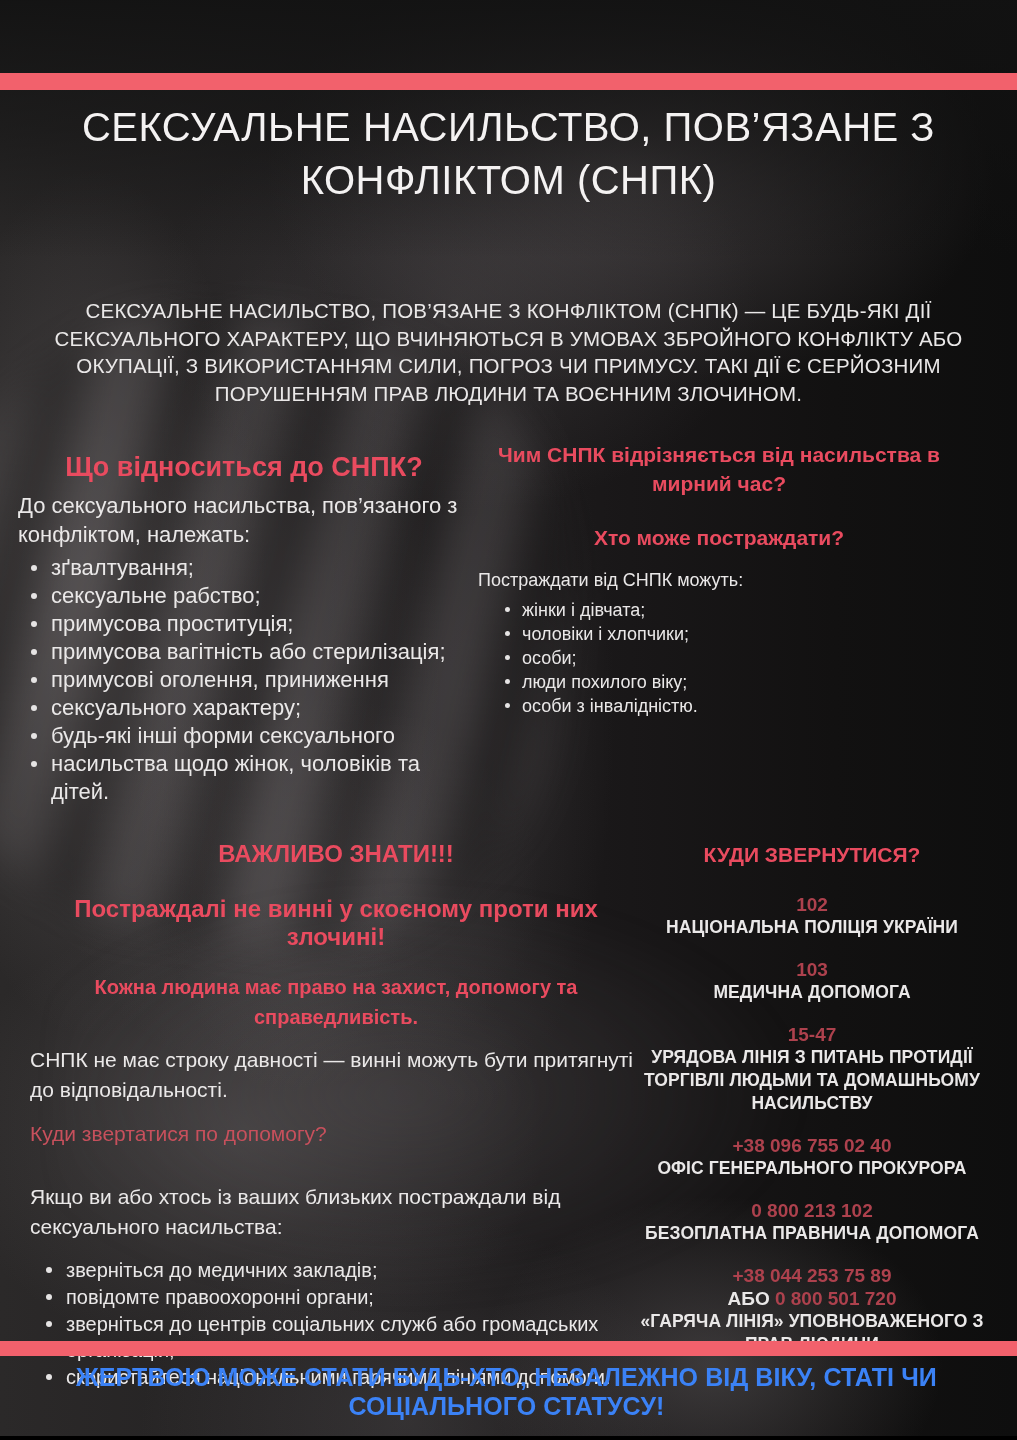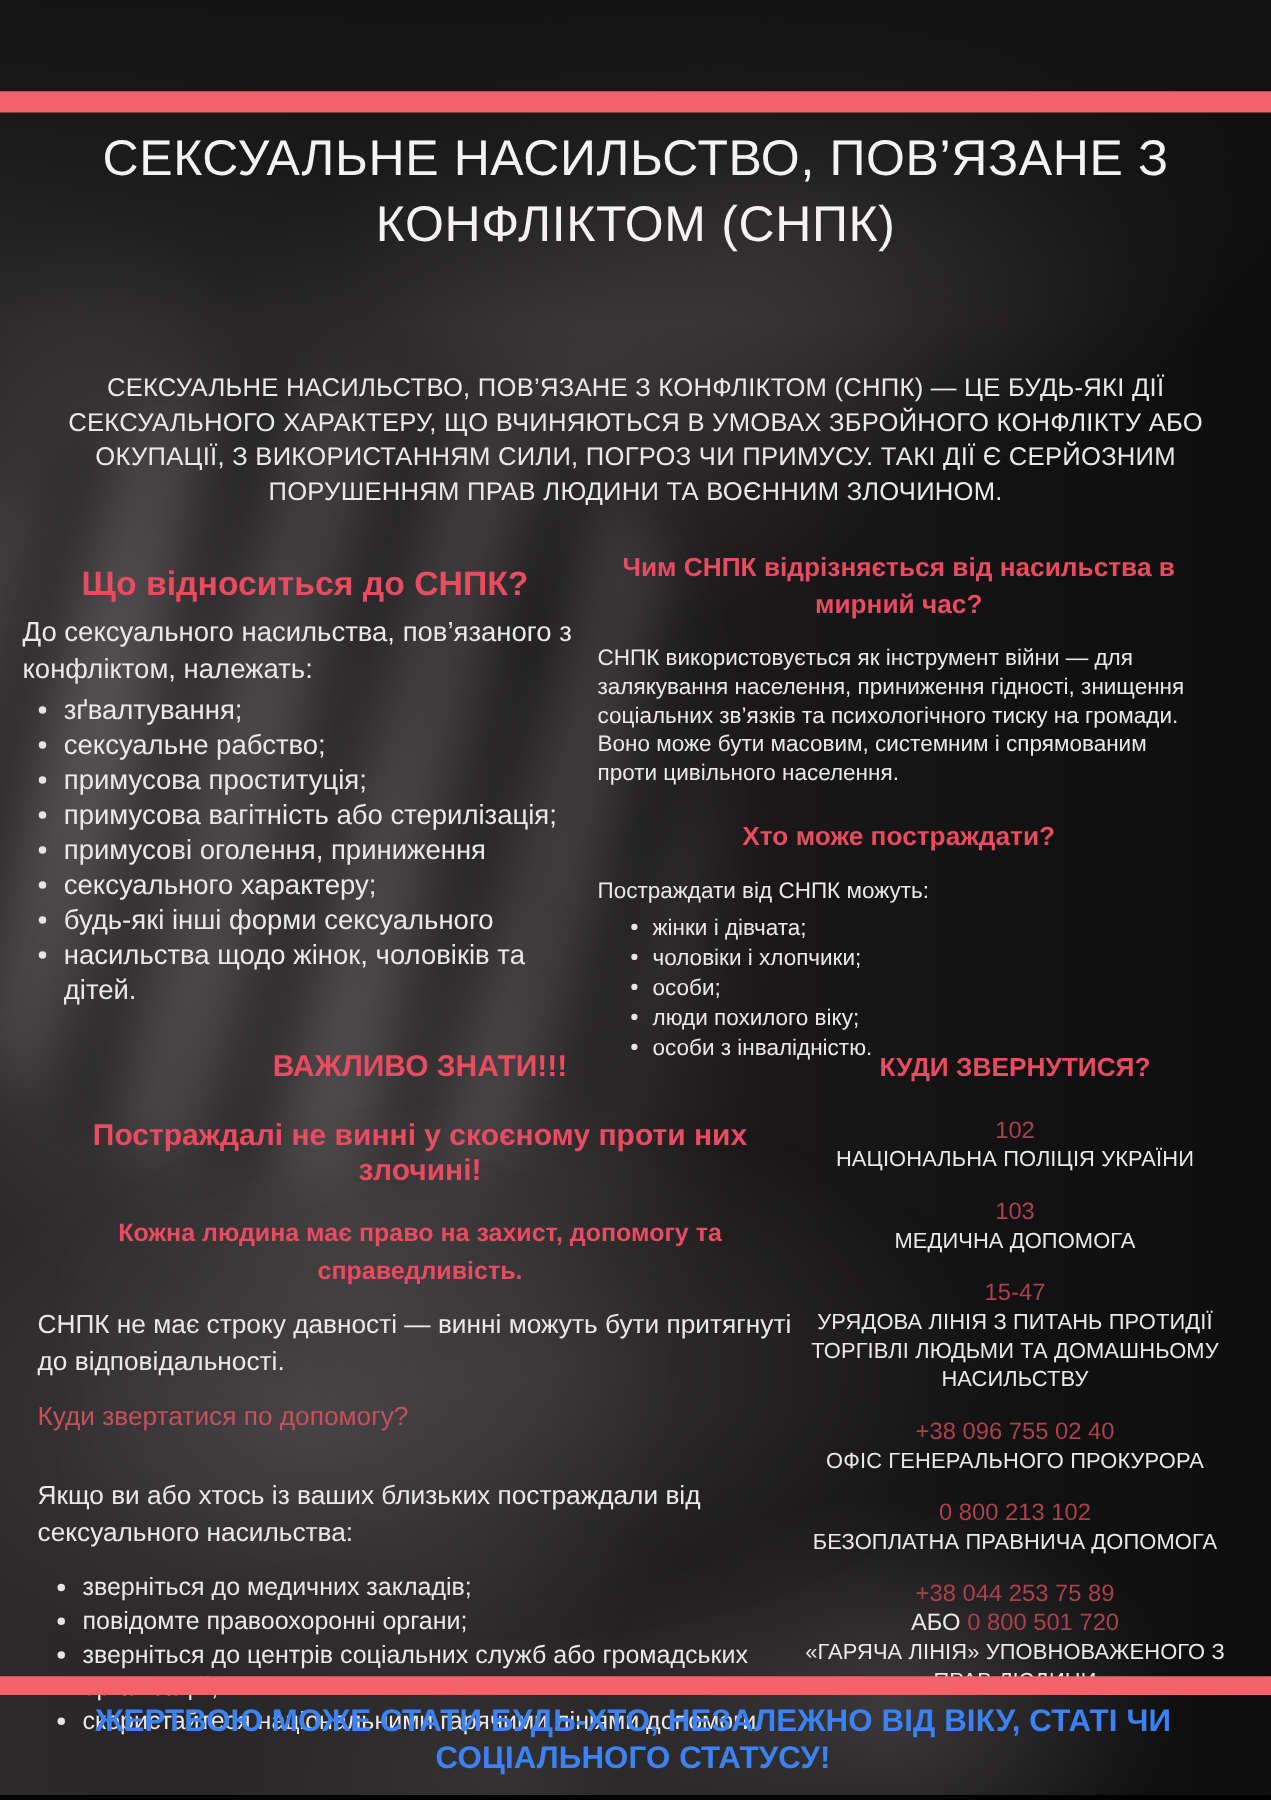--- a/index.html
+++ b/index.html
@@ -78,21 +78,21 @@
     font-size:20px; line-height:30px; max-width:555px; margin:18px auto 13px;}
   .mid-left .body{font-size:21px; line-height:30px; margin-bottom:17px;}
   .mid-left .help-h{color:var(--softred); font-weight:400; font-size:21px; margin-bottom:36px;}
   .mid-left .help-intro{font-size:21px; line-height:30px; margin-bottom:15px;}
   .mid-left li{font-size:20px; line-height:26px; padding-left:36px; margin-bottom:1px;}
   .mid-left li::before{left:16px;}
 
   
   .contacts{position:absolute; top:843px; left:622px; width:380px; text-align:center;}
   .contacts h2{font-size:21px; margin-bottom:26px;}
-  .entry{margin-bottom:19px;}
+  .entry{margin-bottom:19px;font-weight:bold;}
   .entry .num{color:var(--number); font-size:19px; line-height:23px;}
   .entry .lbl{color:var(--text); font-size:17.5px; line-height:23px; letter-spacing:.1px;}
   .entry .white{color:var(--text);}
 
   
   .footer{position:absolute; top:1363px; left:6px; right:10px; text-align:center;
     color:#3b82f6; font-weight:bold; font-size:25px; letter-spacing:.1px;}
 </style>
 </head>
 <body>
@@ -120,21 +120,20 @@
       <li>примусова вагітність або стерилізація;</li>
       <li>примусові оголення, приниження</li>
       <li>сексуального характеру;</li>
       <li>будь-які інші форми сексуального</li>
       <li>насильства щодо жінок, чоловіків та дітей.</li>
     </ul>
   </section>
 
   <section class="col-right">
     <h2 class="red-h">Чим СНПК відрізняється від насильства в мирний час?</h2>
-    <p>СНПК використовується як інструмент війни — для залякування населення, приниження гідності, знищення соціальних зв’язків та психологічного тиску на громади. Воно може бути масовим, системним і спрямованим проти цивільного населення.</p>
     <h3 class="red-h">Хто може постраждати?</h3>
     <p class="lead">Постраждати від СНПК можуть:</p>
     <ul>
       <li>жінки і дівчата;</li>
       <li>чоловіки і хлопчики;</li>
       <li>особи;</li>
       <li>люди похилого віку;</li>
       <li>особи з інвалідністю.</li>
     </ul>
   </section>

